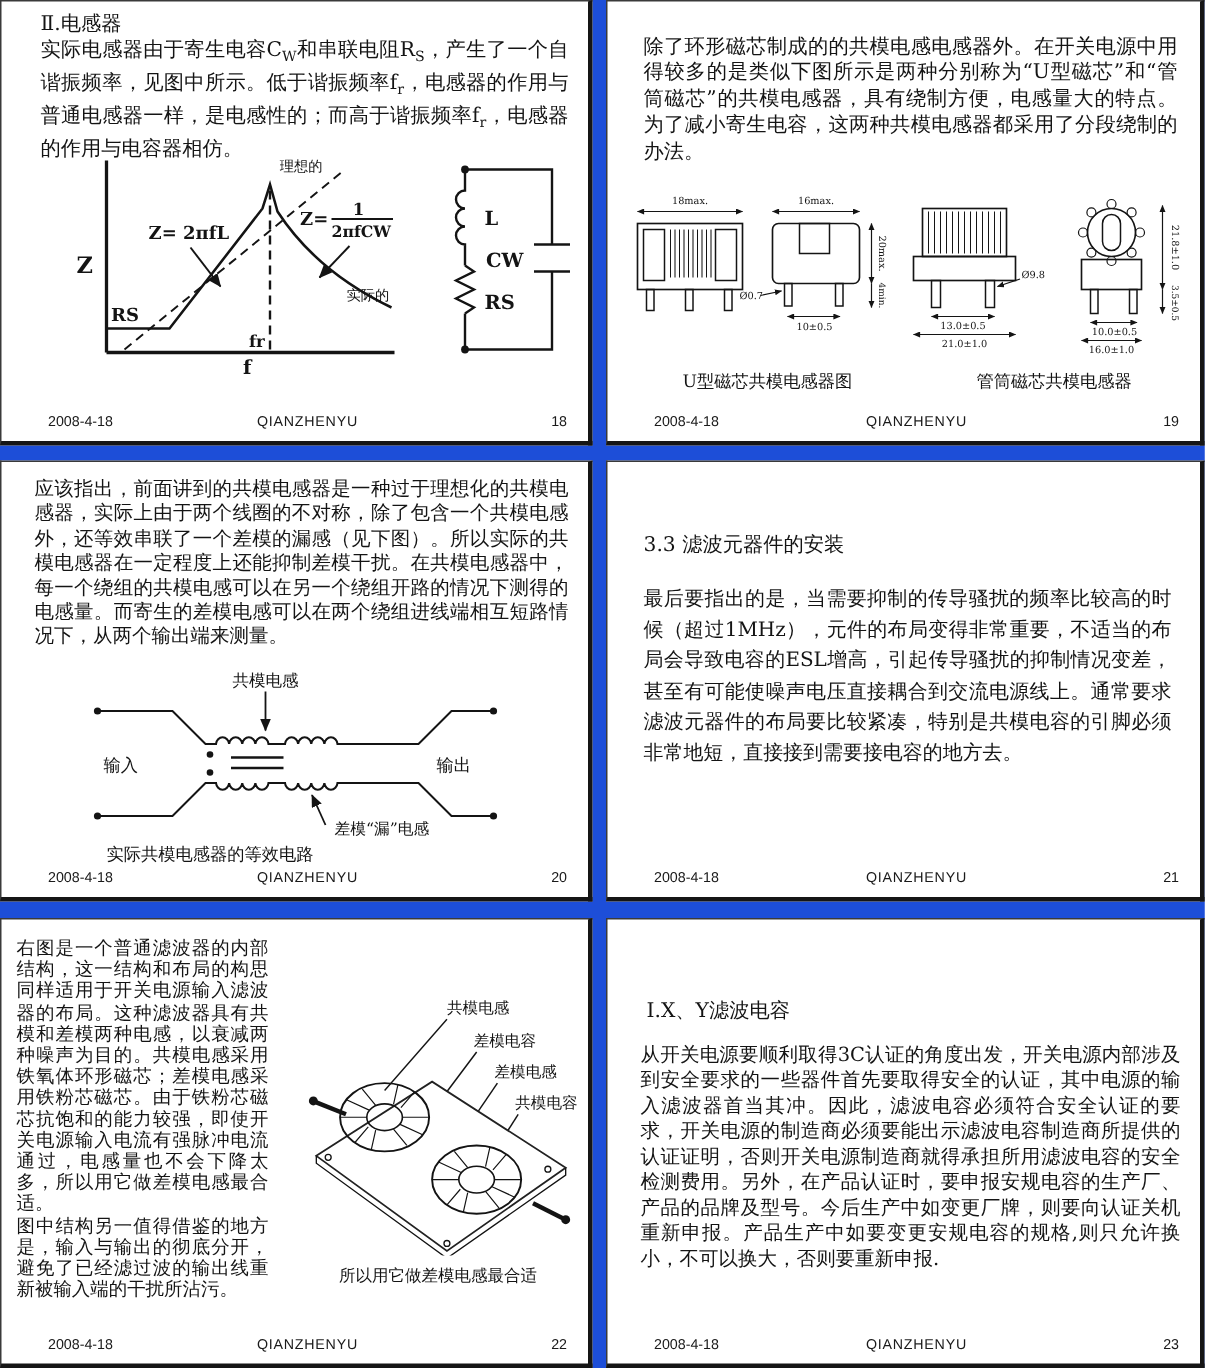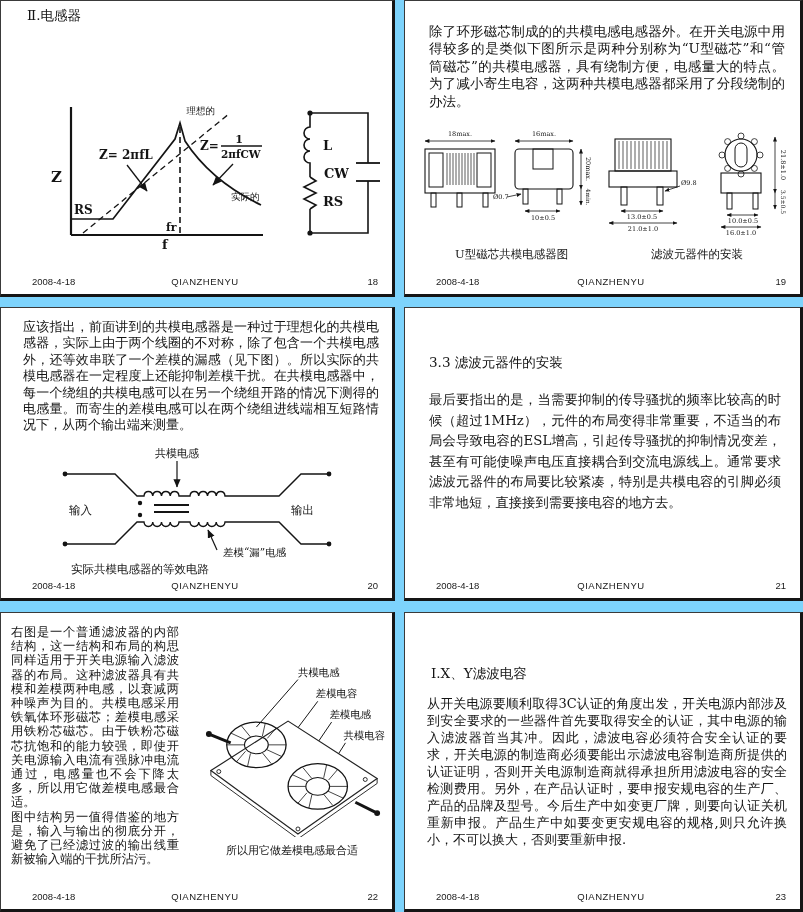--- a/index.html
+++ b/index.html
@@ -1,16 +1,16 @@
 <!DOCTYPE html>
 <html><head>
 <meta charset="utf-8">
 <style>
   html,body{margin:0;padding:0;}
-  #canvas{position:relative;width:803px;height:912px;background:#7dd3fc;
+  #canvas{position:relative;width:803px;height:912px;background:#1d4ed8;
     font-family:"DejaVu Serif","Liberation Serif",serif;color:#141414;}
   .slide{position:absolute;background:#ffffff;box-sizing:border-box;
     border:1px solid #3a3a3a;border-right:3px solid #151515;border-bottom:3px solid #151515;
     overflow:hidden;}
   .s1{left:0;top:0;width:395px;height:297px;}
   .s2{left:404px;top:0;width:399px;height:297px;}
   .s3{left:0;top:307px;width:395px;height:294px;}
   .s4{left:404px;top:307px;width:399px;height:294px;padding-left:44px;}
   .s5{left:0;top:612px;width:395px;height:300px;}
   .s6{left:404px;top:612px;width:399px;height:300px;}
@@ -27,20 +27,21 @@
   svg .fill{fill:#141414;stroke:none;}
   sub{font-size:.7em;}
 </style>
 </head>
 <body>
 
 <div id="canvas">
 
   <section class="slide s1">
     <div class="abs" style="left:26px;top:6px;font-size:13.5px;">Ⅱ.电感器</div>
+    <div class="abs body-text" style="left:26px;top:24px;width:352px;font-size:13.5px;line-height:17.2px;">实际电感器由于寄生电容C<sub>W</sub>和串联电阻R<sub>S</sub>，产生了一个自谐振频率，见图中所示。低于谐振频率f<sub>r</sub>，电感器的作用与普通电感器一样，是电感性的；而高于谐振频率f<sub>r</sub>，电感器的作用与电容器相仿。</div>
 
     <svg class="abs" style="left:22px;top:100px;" width="360" height="150" viewBox="0 0 360 150">
       <defs>
         <marker id="ah1" markerWidth="9" markerHeight="8" refX="6.5" refY="3" orient="auto">
             <path d="M0,0 L7,3 L0,6 Z" fill="#141414"></path>
           </marker>
       </defs>
       <g>
         <line class="ln" x1="48" y1="6" x2="48" y2="134" stroke-width="2.2"></line>
         <line class="ln" x1="48" y1="134" x2="240" y2="134" stroke-width="2.2"></line>
@@ -153,21 +154,21 @@
         <text x="374" y="38" font-size="6.5" text-anchor="middle" transform="rotate(90 374 38)">21.8±1.0</text>
         <line class="ln" x1="368" y1="66" x2="368" y2="82" stroke-width="0.8" marker-end="url(#ah2)"></line>
         <text x="374" y="75" font-size="6" text-anchor="middle" transform="rotate(90 374 75)">3.5±0.5</text>
         <line class="ln" x1="320" y1="88" x2="351" y2="88" stroke-width="0.8" marker-start="url(#ah2s)" marker-end="url(#ah2)"></line>
         <text x="336" y="96" font-size="6.5" text-anchor="middle">10.0±0.5</text>
         <line class="ln" x1="314" y1="100" x2="354" y2="100" stroke-width="0.8" marker-start="url(#ah2s)" marker-end="url(#ah2)"></line>
         <text x="334" y="108" font-size="6.5" text-anchor="middle">16.0±1.0</text>
       </g>
     </svg>
     <div class="abs caption" style="left:50px;top:246px;">U型磁芯共模电感器图</div>
-    <div class="abs caption" style="left:246px;top:246px;">滤波元器件的安装</div>
+    <div class="abs caption" style="left:246px;top:246px;">管筒磁芯共模电感器</div>
 
     <div class="footer">
       <span class="f-date">2008-4-18</span>
       <span class="f-author">QIANZHENYU</span>
       <span class="f-page">19</span>
     </div>
   </section>
 
   <section class="slide s3">
     <div class="abs body-text" style="left:22px;top:11px;width:356px;font-size:13px;line-height:16.4px;">应该指出，前面讲到的共模电感器是一种过于理想化的共模电感器，实际上由于两个线圈的不对称，除了包含一个共模电感外，还等效串联了一个差模的漏感（见下图）。所以实际的共模电感器在一定程度上还能抑制差模干扰。在共模电感器中，每一个绕组的共模电感可以在另一个绕组开路的情况下测得的电感量。而寄生的差模电感可以在两个绕组进线端相互短路情况下，从两个输出端来测量。</div>

